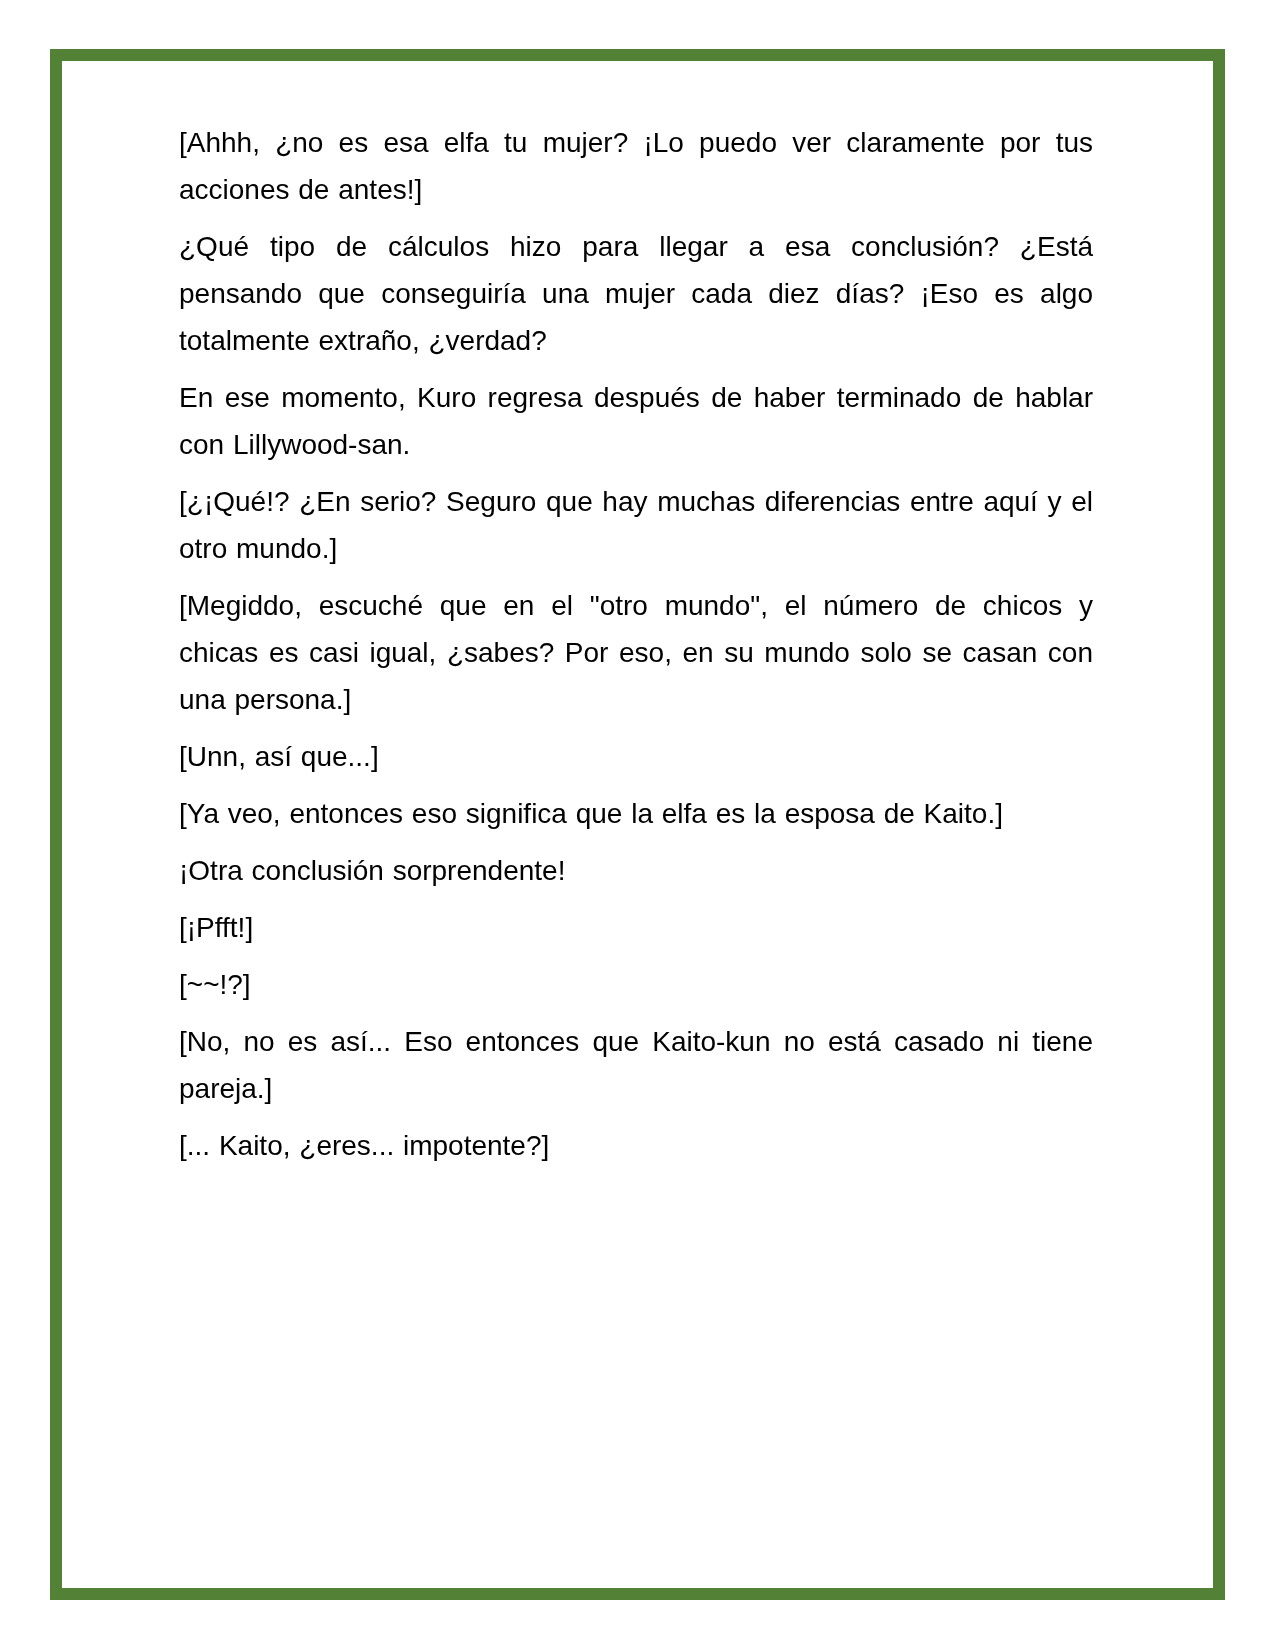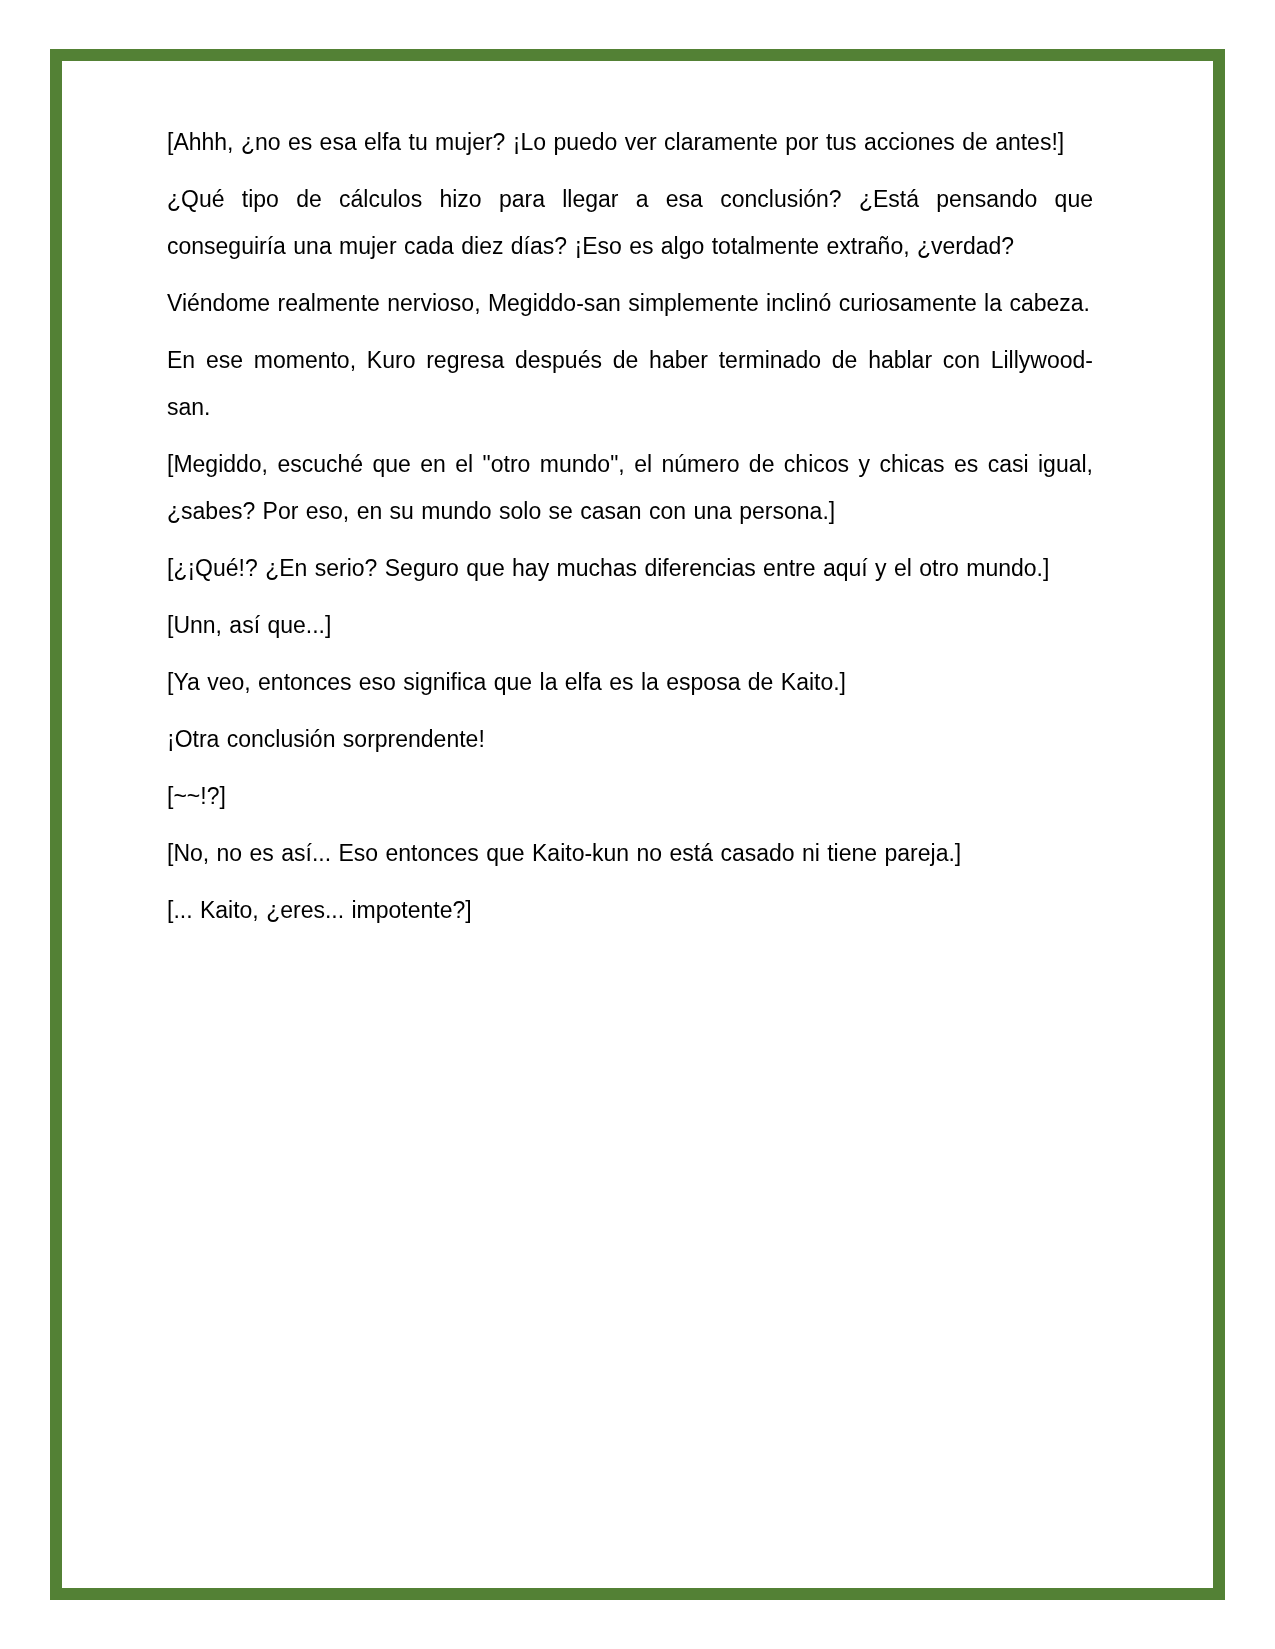--- a/index.html
+++ b/index.html
@@ -22,39 +22,39 @@
     height: 1551px;
     box-sizing: border-box;
     border: 12px solid var(--frame-border-color, #538135);
     background: var(--page-bg, #ffffff);
   }
   .page-content {
     box-sizing: border-box;
     padding: 58px 120px 0 105px;
   }
   .para {
-    margin: 0 0 10px 0;
-    font-size: 23px;
+    margin: 0 0 10px 12px;
+    font-size: 28px;
     line-height: 47px;
     text-align: justify;
     color: var(--text-color, #000000);
     word-spacing: 1px;
   }
 </style>
 </head>
 <body>
 
 <div class="page-frame">
   <div class="page-content">
     <p class="para">[Ahhh, ¿no es esa elfa tu mujer? ¡Lo puedo ver claramente por tus acciones de antes!]</p>
     <p class="para">¿Qué tipo de cálculos hizo para llegar a esa conclusión? ¿Está pensando que conseguiría una mujer cada diez días? ¡Eso es algo totalmente extraño, ¿verdad?</p>
-    <p class="para">Viéndome realmente nervioso, Megiddo-san simplemente inclinó curiosamente la cabeza.</p>
     <p class="para">En ese momento, Kuro regresa después de haber terminado de hablar con Lillywood-san.</p>
+    <p class="para">[¿¡Qué!? ¿En serio? Seguro que hay muchas diferencias entre aquí y el otro mundo.]</p>
     <p class="para">[Megiddo, escuché que en el "otro mundo", el número de chicos y chicas es casi igual, ¿sabes? Por eso, en su mundo solo se casan con una persona.]</p>
-    <p class="para">[¿¡Qué!? ¿En serio? Seguro que hay muchas diferencias entre aquí y el otro mundo.]</p>
     <p class="para">[Unn, así que...]</p>
     <p class="para">[Ya veo, entonces eso significa que la elfa es la esposa de Kaito.]</p>
     <p class="para">¡Otra conclusión sorprendente!</p>
+    <p class="para">[¡Pfft!]</p>
     <p class="para">[~~!?]</p>
     <p class="para">[No, no es así... Eso entonces que Kaito-kun no está casado ni tiene pareja.]</p>
     <p class="para">[... Kaito, ¿eres... impotente?]</p>
   </div>
 </div>
 
 </body></html>

